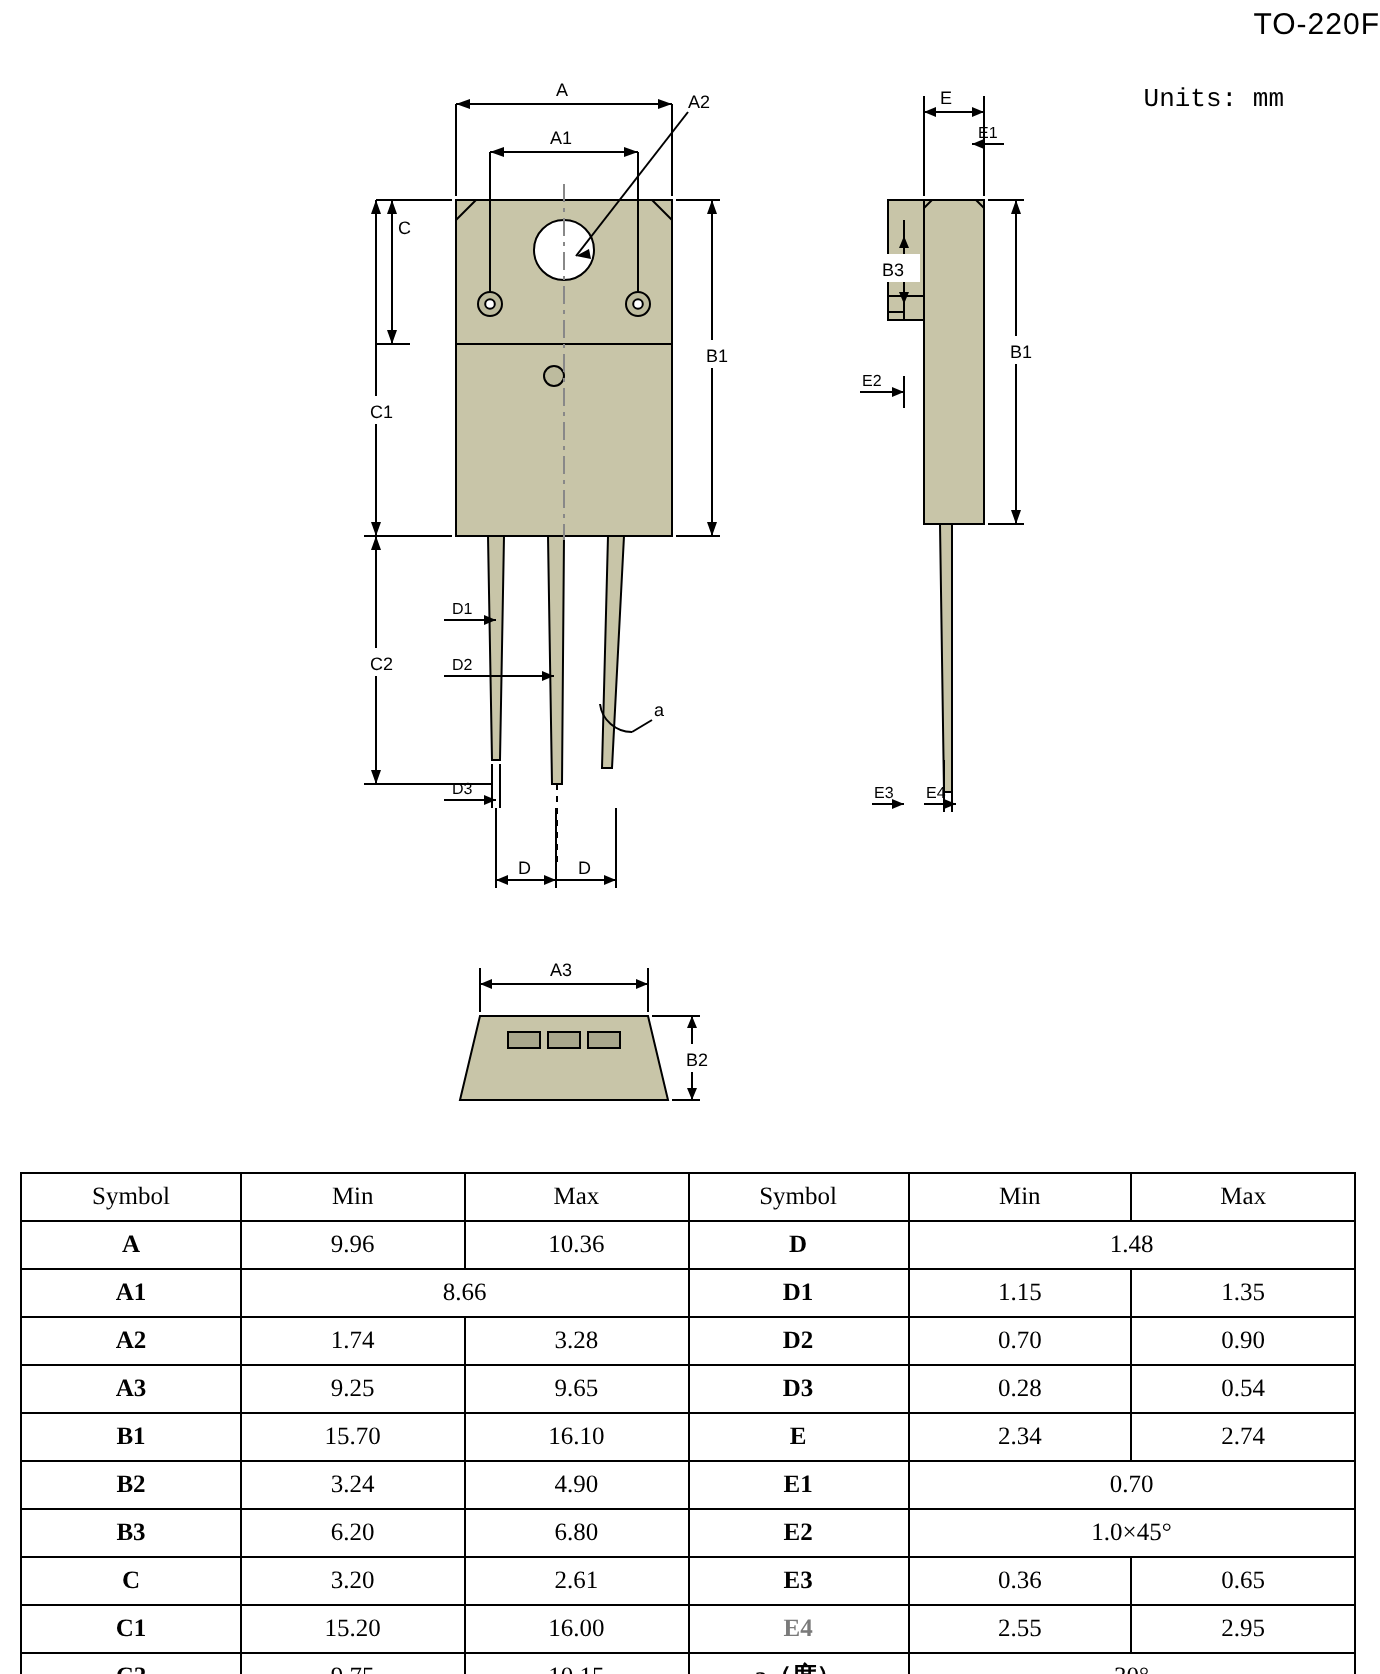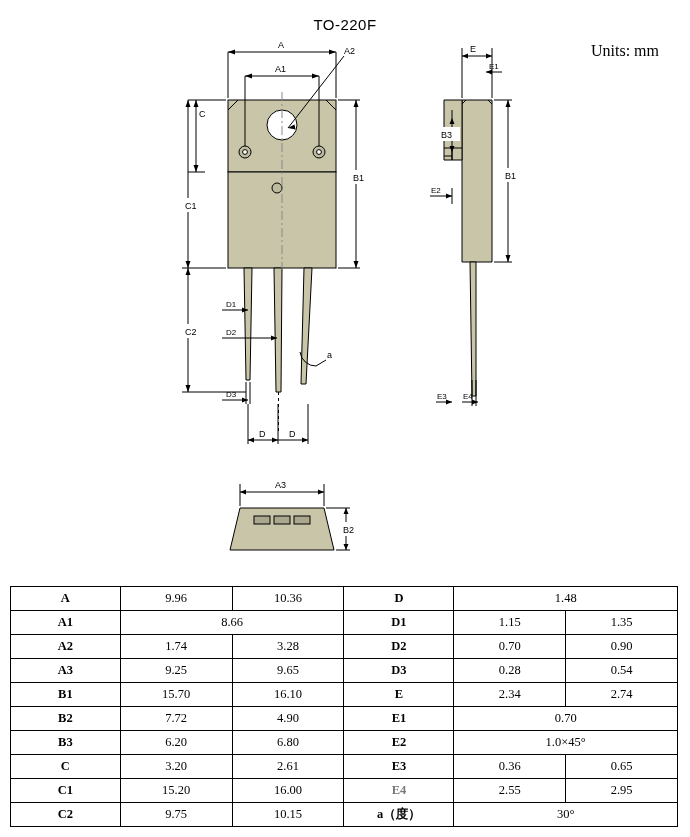--- a/index.html
+++ b/index.html
@@ -15,34 +15,34 @@
     color: #000000;
     overflow: hidden;
   }
   #page {
     position: relative;
     width: 690px;
     height: 837px;
   }
   .title {
     position: absolute;
-    top: 16px;
+    top: 4px;
     left: 0;
     width: 690px;
-    text-align: center;
+    text-align: right;
     font-family: "Liberation Sans", sans-serif;
     font-size: 15px;
     letter-spacing: 0.5px;
   }
   .units {
     position: absolute;
     top: 42px;
-    right: 31px;
-    font-family: Liberation Serif, serif;
-    font-size: 16px;
+    right: 48px;
+    font-family: Liberation Mono, monospace;
+    font-size: 13px;
   }
   svg.drawing {
     position: absolute;
     top: 0;
     left: 0;
   }
   
   .dimtable {
     position: absolute;
     left: 10px;
@@ -300,20 +300,28 @@
         <line x1="326" y1="508" x2="350" y2="508"></line>
         <line x1="336" y1="550" x2="350" y2="550"></line>
         <rect x="342" y="522" width="19" height="14" fill="#ffffff" stroke="none"></rect>
         <text x="343" y="533" font-family="Liberation Sans, sans-serif" font-size="9" fill="#000" stroke="none">B2</text>
       </g>
     </g>
   </svg>
 
   <table class="dimtable">
     <tbody>
+      <tr class="head">
+        <td class="sym">Symbol</td>
+        <td class="val">Min</td>
+        <td class="val">Max</td>
+        <td class="sym">Symbol</td>
+        <td class="val">Min</td>
+        <td class="val">Max</td>
+      </tr>
 
       <tr>
         <td class="sym">A</td>
         <td class="val">9.96</td>
         <td class="val">10.36</td>
         <td class="sym">D</td>
         <td class="val" colspan="2">1.48</td>
       </tr>
 
       <tr>
@@ -346,21 +354,21 @@
         <td class="sym">B1</td>
         <td class="val">15.70</td>
         <td class="val">16.10</td>
         <td class="sym">E</td>
         <td class="val">2.34</td>
         <td class="val">2.74</td>
       </tr>
 
       <tr>
         <td class="sym">B2</td>
-        <td class="val">7.72</td>
+        <td class="val">3.24</td>
         <td class="val">4.90</td>
         <td class="sym">E1</td>
         <td class="val" colspan="2">0.70</td>
       </tr>
 
       <tr>
         <td class="sym">B3</td>
         <td class="val">6.20</td>
         <td class="val">6.80</td>
         <td class="sym">E2</td>

